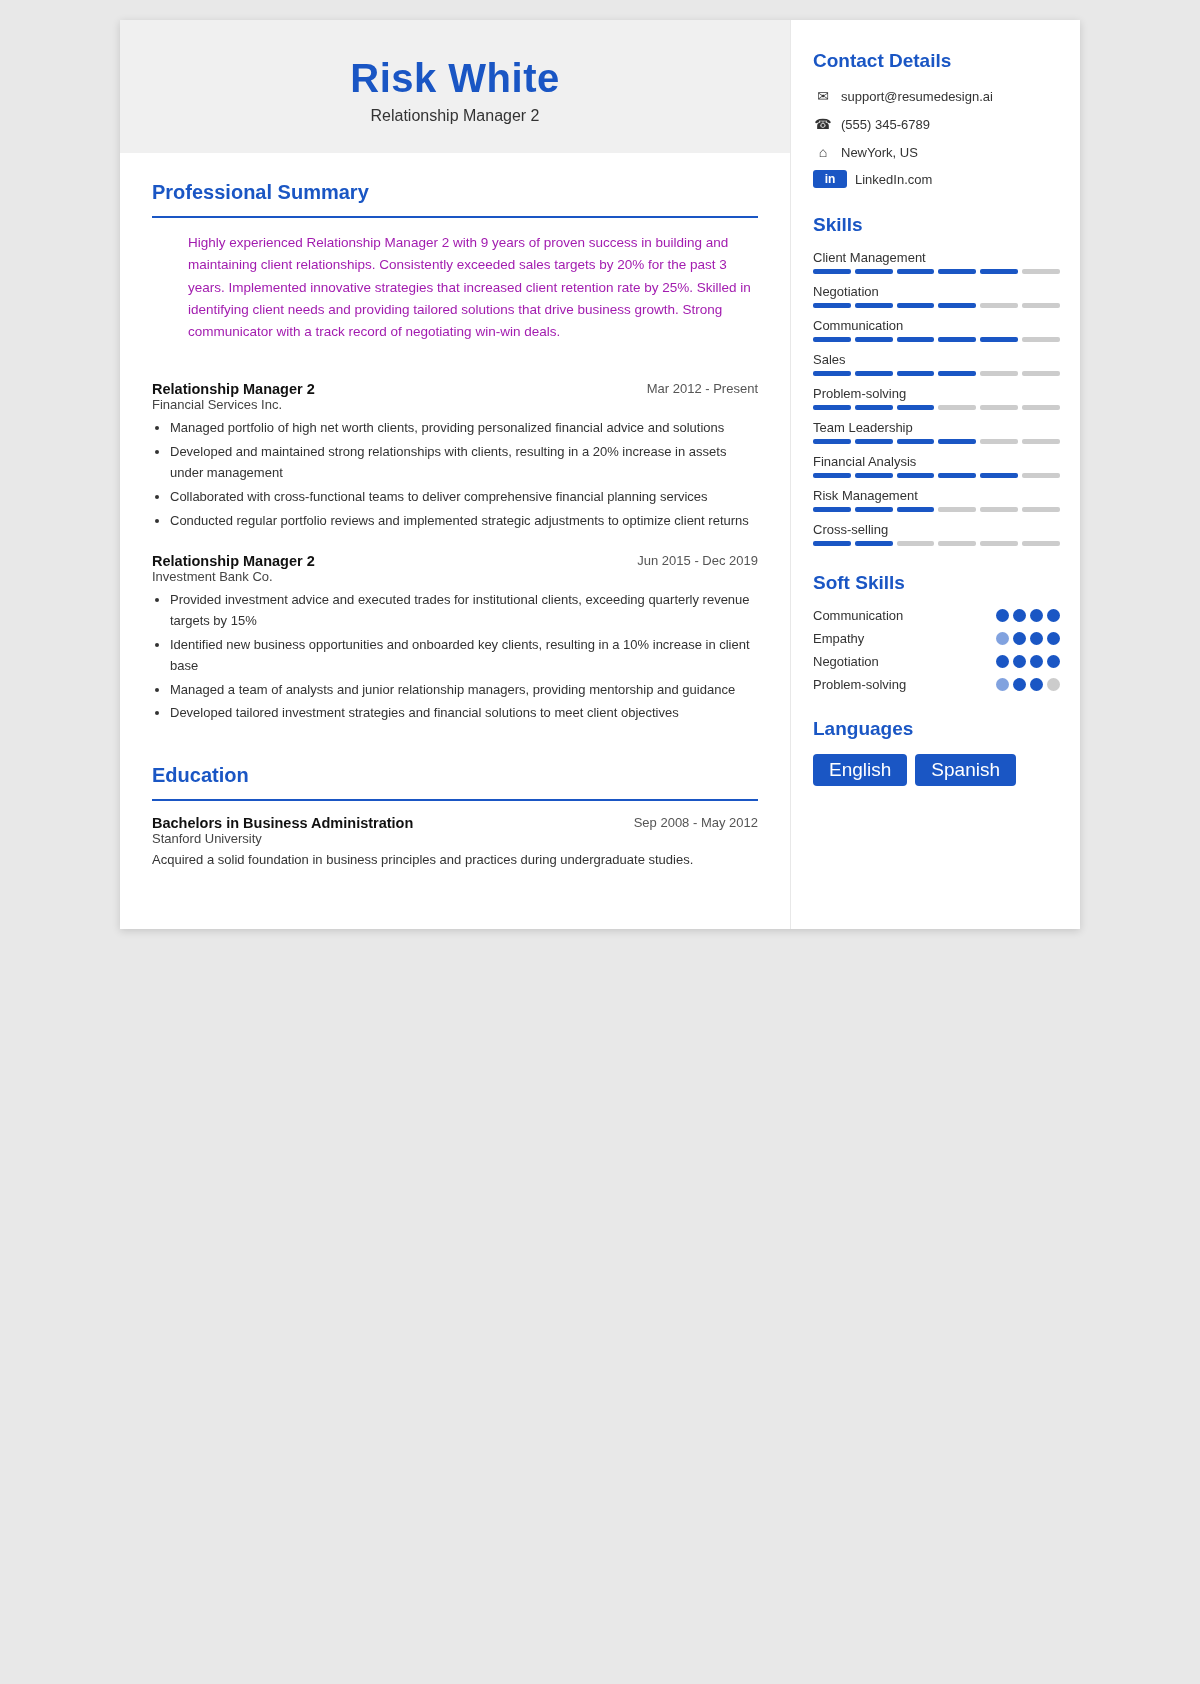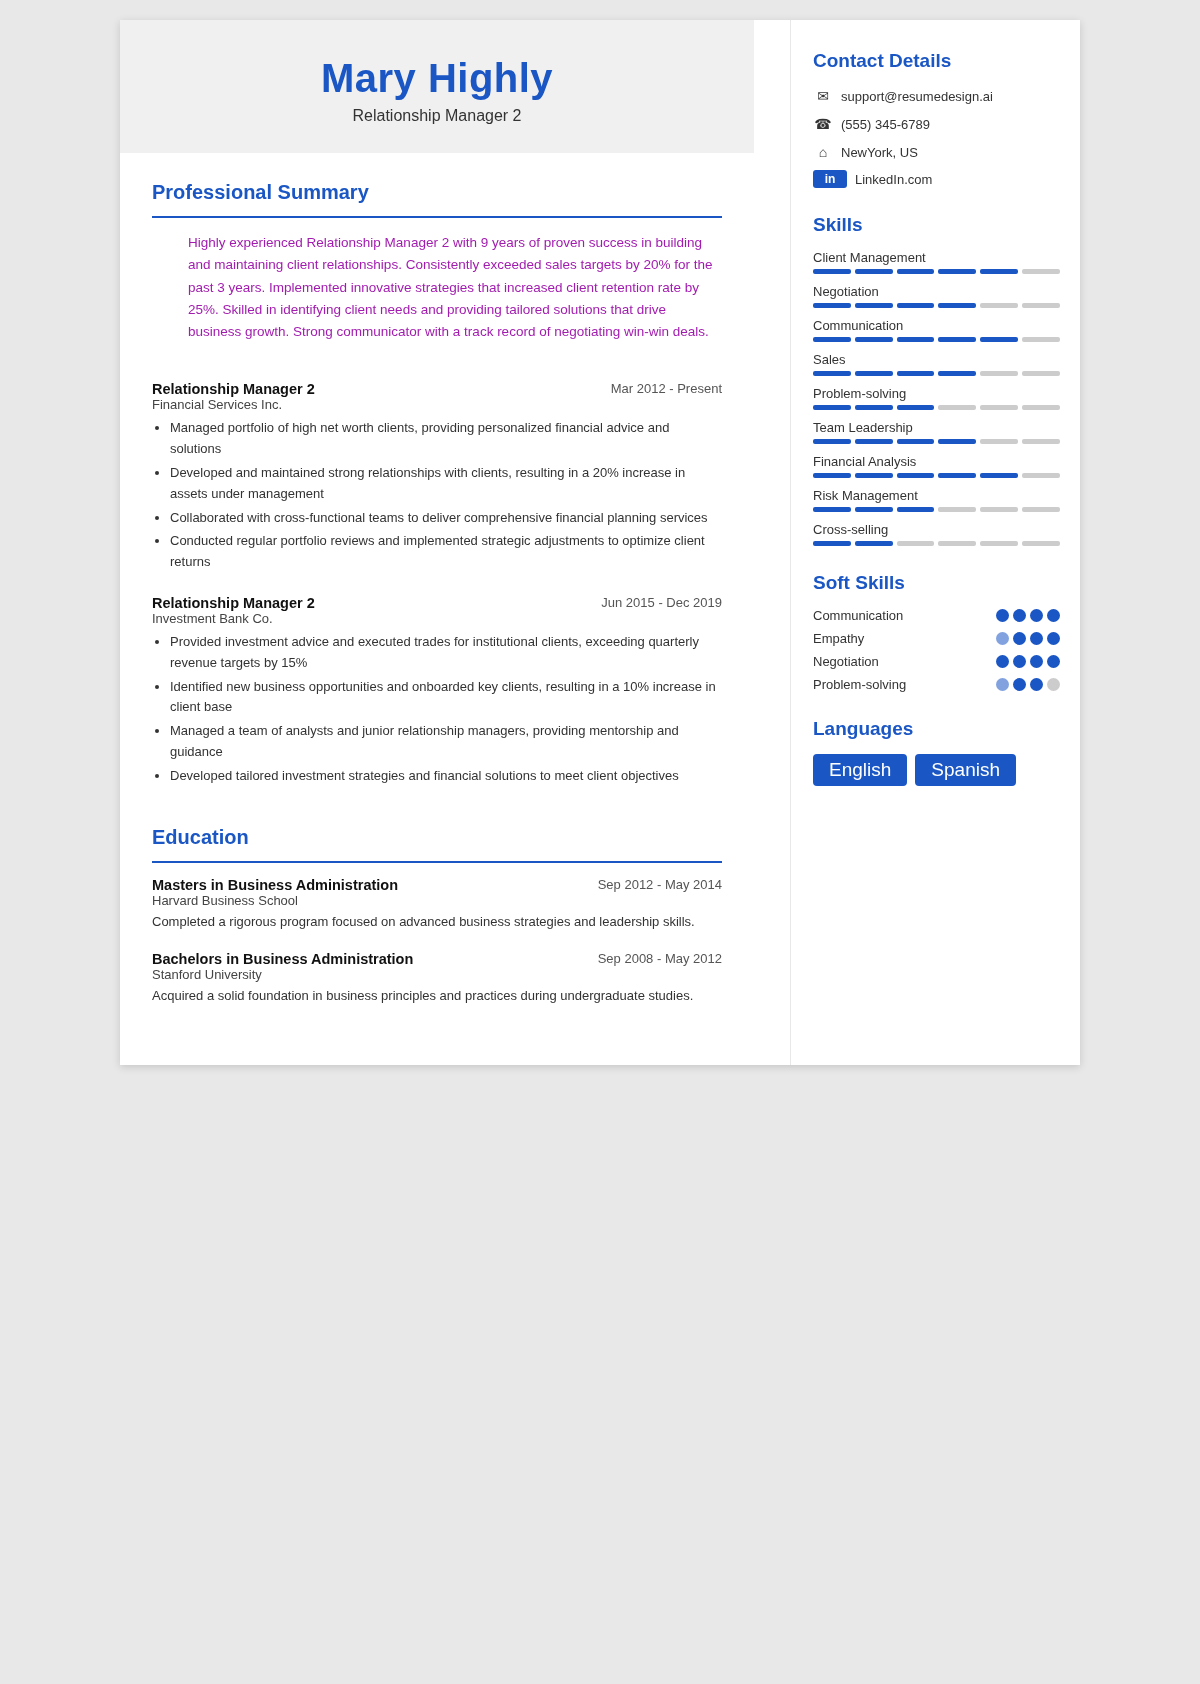--- a/index.html
+++ b/index.html
@@ -123,21 +123,20 @@
       color: #333;
       line-height: 1.6;
     }
 
     
     .right-col {
       width: 290px;
       padding: 30px 20px 16px 22px;
       background: #fff;
       border-left: 1px solid #e8e8e8;
-      margin-left: 36px;
     }
     .right-section {
       margin-bottom: 26px;
     }
     .right-section-heading {
       font-size: 19px;
       font-weight: bold;
       color: #1a56c4;
       margin-bottom: 14px;
     }
@@ -218,21 +217,21 @@
     }
   </style>
 </head>
 <body>
 
 <div class="resume-wrapper">
 
   <div class="left-col">
 
     <div class="header-box">
-      <div class="header-name">Mary Highly</div>
+      <div class="header-name">Risk White</div>
       <div class="header-title">Relationship Manager 2</div>
     </div>
 
     <div class="left-section">
       <div class="section-heading">Professional Summary</div>
       <div class="summary-text">Highly experienced Relationship Manager 2 with 9 years of proven success in building and maintaining client relationships. Consistently exceeded sales targets by 20% for the past 3 years. Implemented innovative strategies that increased client retention rate by 25%. Skilled in identifying client needs and providing tailored solutions that drive business growth. Strong communicator with a track record of negotiating win-win deals.</div>
     </div>
 
     <div class="left-section">
 
@@ -261,28 +260,20 @@
           <li>Identified new business opportunities and onboarded key clients, resulting in a 10% increase in client base</li>
           <li>Managed a team of analysts and junior relationship managers, providing mentorship and guidance</li>
           <li>Developed tailored investment strategies and financial solutions to meet client objectives</li>
         </ul>
       </div>
     </div>
 
     <div class="left-section">
       <div class="section-heading">Education</div>
 
-      <div class="edu-entry">
-        <div class="edu-header">
-          <div class="edu-degree">Masters in Business Administration</div>
-          <div class="edu-date">Sep 2012 - May 2014</div>
-        </div>
-        <div class="edu-school">Harvard Business School</div>
-        <div class="edu-desc">Completed a rigorous program focused on advanced business strategies and leadership skills.</div>
-      </div>
 
       <div class="edu-entry">
         <div class="edu-header">
           <div class="edu-degree">Bachelors in Business Administration</div>
           <div class="edu-date">Sep 2008 - May 2012</div>
         </div>
         <div class="edu-school">Stanford University</div>
         <div class="edu-desc">Acquired a solid foundation in business principles and practices during undergraduate studies.</div>
       </div>
     </div>

